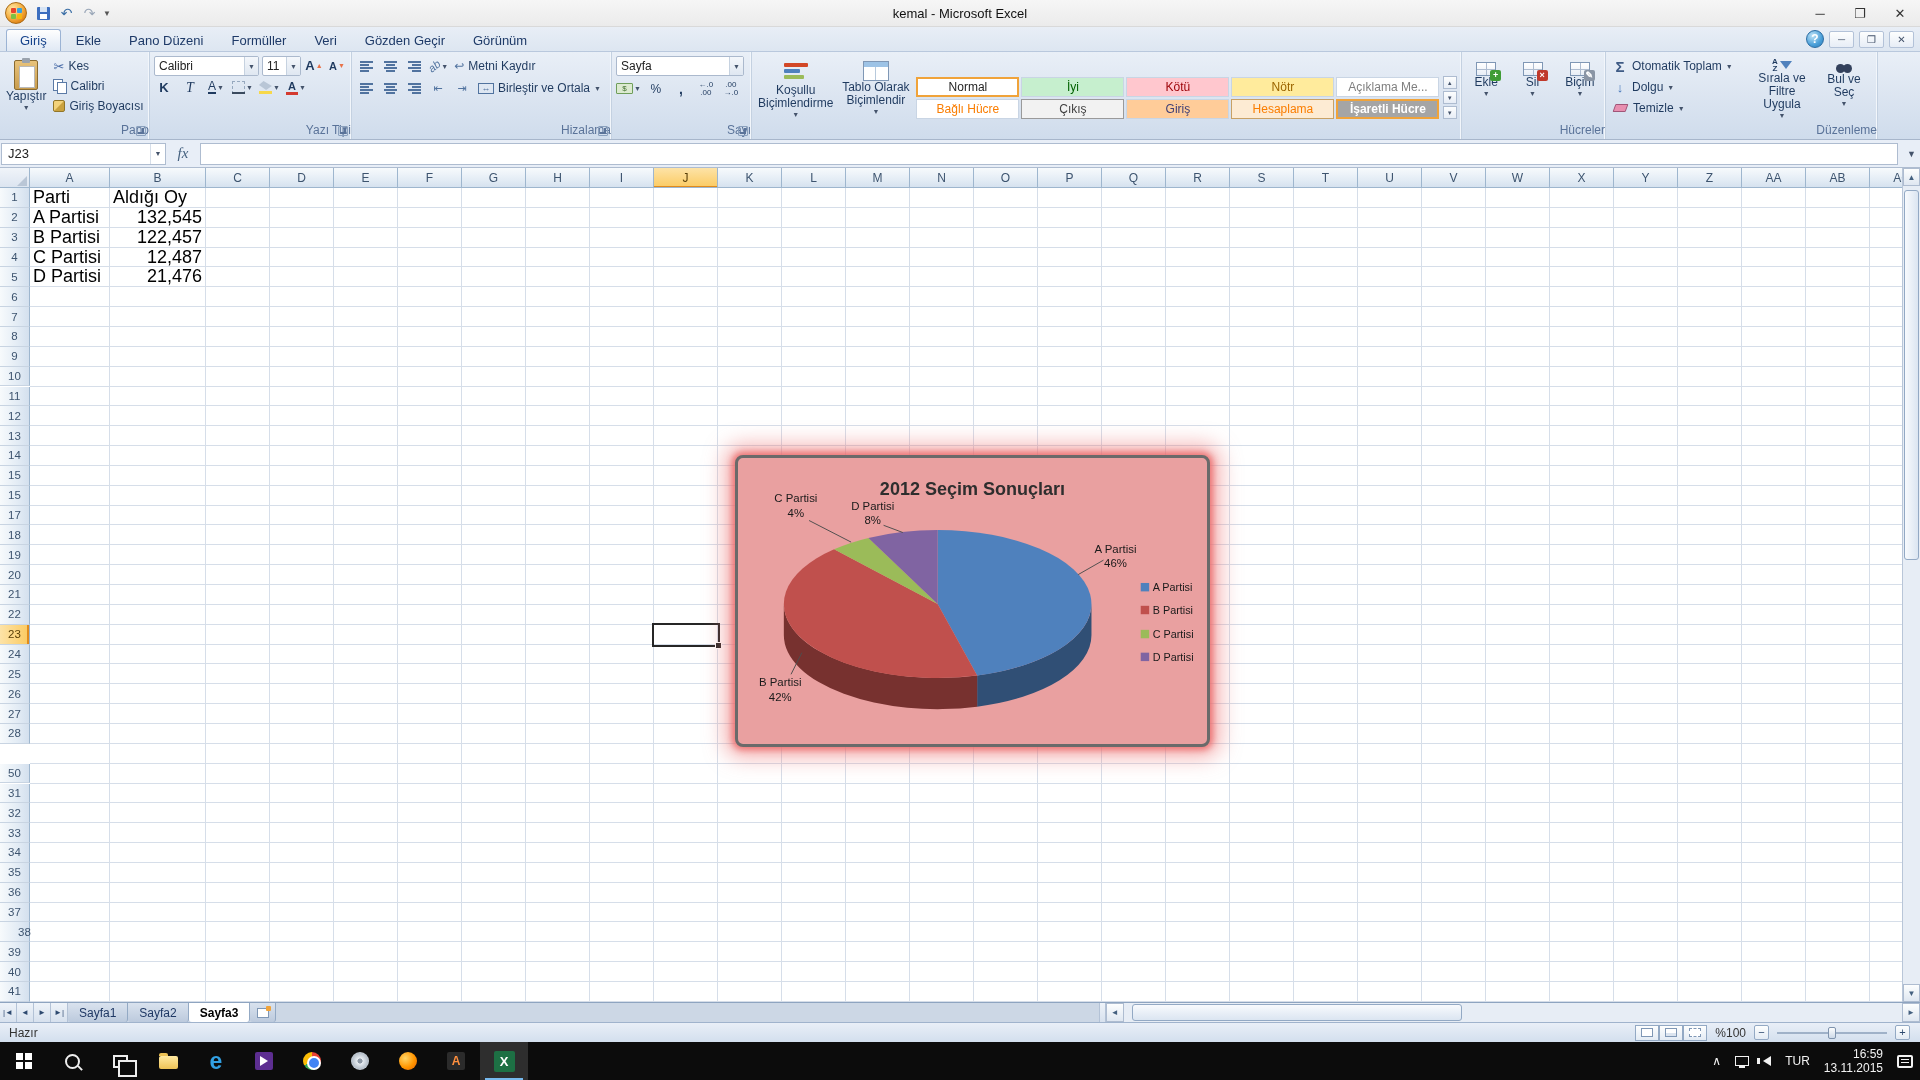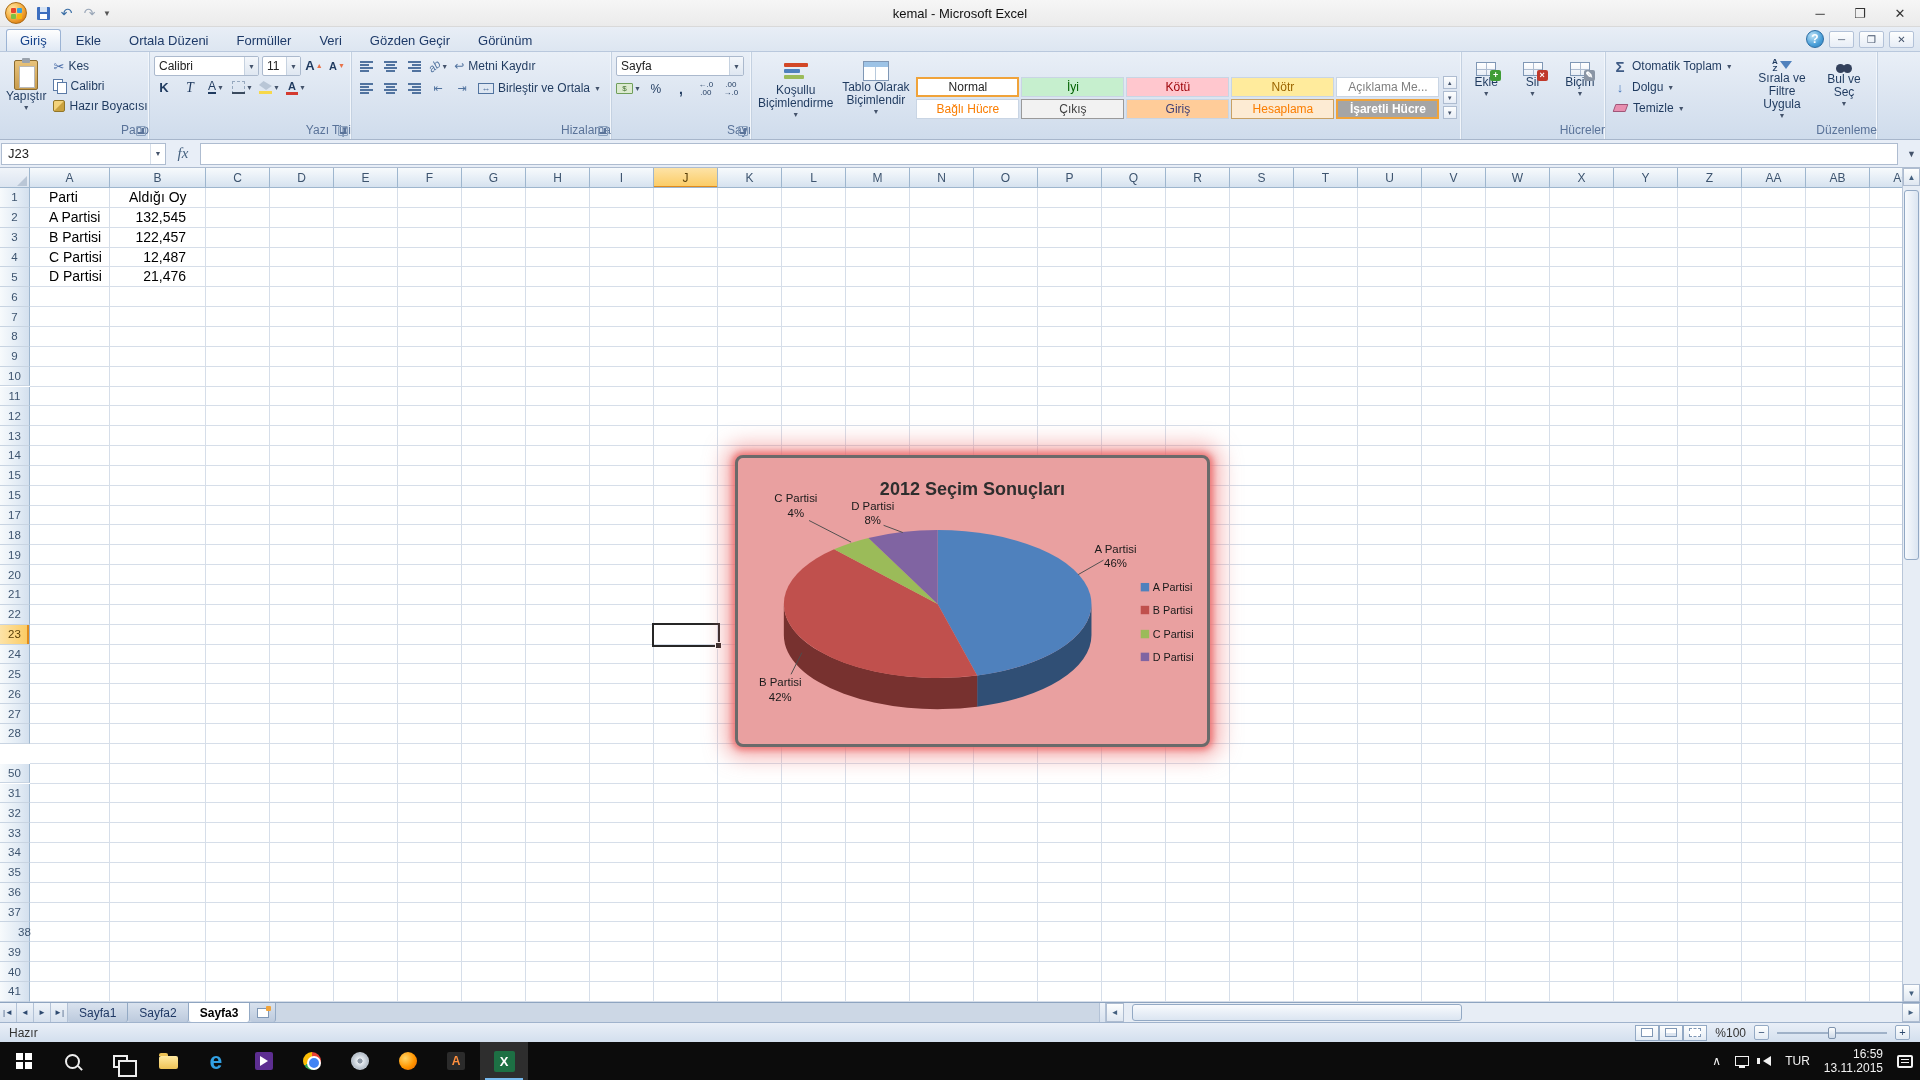--- a/index.html
+++ b/index.html
@@ -112,21 +112,21 @@
   #colhdrs{position:absolute;top:168px;left:0;width:1902px;height:20px;background:linear-gradient(#f3f7fb,#dde7f2);overflow:hidden;border-bottom:1px solid #9eb6ce;z-index:2}
   .corner{position:absolute;left:0;top:0;width:30px;height:20px;background:linear-gradient(#f0f4f9,#dbe4f0);border-right:1px solid #9eb6ce}
   .corner::after{content:'';position:absolute;right:2px;bottom:2px;border-left:10px solid transparent;border-bottom:10px solid #b9c6d6}
   .col-h{position:absolute;top:0;height:20px;background:linear-gradient(#f7fafc,#e3ecf5 60%,#d4e0ee);border-right:1px solid #9eb6ce;font-size:12px;color:#3d546f;display:flex;align-items:center;justify-content:center}
   .col-h.sel{background:linear-gradient(#fde3a7,#fbca60);box-shadow:inset 0 -2px 0 #e08b1c;color:#5a4008}
   #grid{position:absolute;top:188px;left:0;width:1902px;height:814px;background:#fff;overflow:hidden;z-index:1}
   .vline{position:absolute;top:0;bottom:0;width:1px;background:#d6dee9}
   .hline{position:absolute;left:30px;right:0;height:1px;background:#d6dee9}
   .row-h{position:absolute;left:0;width:30px;background:linear-gradient(to right,#f7fafc,#e3ecf5 60%,#d4e0ee);border-right:1px solid #9eb6ce;border-bottom:1px solid #c8d4e2;font-size:11.5px;color:#3d546f;display:flex;align-items:center;justify-content:center}
   .row-h.sel{background:linear-gradient(to right,#fde3a7,#fbca60);box-shadow:inset -2px 0 0 #e08b1c;color:#5a4008}
-  .cellv{position:absolute;font-size:14px;color:#000;line-height:19px;padding:0 19px;white-space:nowrap;overflow:hidden}
+  .cellv{position:absolute;font-size:18px;color:#000;line-height:19px;padding:0 3px;white-space:nowrap;overflow:hidden}
   .selbox{position:absolute;border:2px solid #262626}
   .selbox::after{content:'';position:absolute;right:-4px;bottom:-4px;width:5px;height:5px;background:#262626;border:1px solid #fff}
   #vscroll{position:absolute;top:168px;left:1902px;width:18px;height:834px;background:#e7edf5;border-left:1px solid #b9c6d8;display:flex;flex-direction:column;z-index:3}
   .scroll-btn{height:18px;display:flex;align-items:center;justify-content:center;font-size:8px;color:#44607f;background:linear-gradient(#fdfefe,#dfe7f1);border:1px solid #aebcd0}
   .vtrack{flex:1;position:relative}
   .vthumb{position:absolute;left:1px;right:1px;top:4px;height:370px;background:linear-gradient(to right,#f8fafd,#dbe5f1);border:1px solid #93a9c4;border-radius:3px}
   
   #tabbar{position:absolute;top:1002px;left:0;width:1920px;height:20px;background:#ccd7e5;border-top:1px solid #8ea4c0;display:flex;align-items:stretch;z-index:6}
   .tnav{width:17px;display:flex;align-items:center;justify-content:center;font-size:8px;color:#2e4a70;background:linear-gradient(#eef3f9,#d7e1ee);border-right:1px solid #b3c2d6}
   .stab{display:flex;align-items:center;padding:0 11px;font-size:12px;color:#1f3864;background:linear-gradient(#d9e2ee,#bccadd);border-right:1px solid #93a9c4;border-radius:0 0 3px 3px}
@@ -213,21 +213,21 @@
   <div class="wbtns">
     <div class="wbtn">─</div>
     <div class="wbtn">❐</div>
     <div class="wbtn">✕</div>
   </div>
 </div>
 
 <div id="tabrow">
   <div class="rtab active">Giriş</div>
   <div class="rtab">Ekle</div>
-  <div class="rtab">Ortala Düzeni</div>
+  <div class="rtab">Pano Düzeni</div>
   <div class="rtab">Formüller</div>
   <div class="rtab">Veri</div>
   <div class="rtab">Gözden Geçir</div>
   <div class="rtab">Görünüm</div>
   <div class="tabrow-right">
     <div class="helpbtn">?</div>
     <div class="wbtn-s">─</div>
     <div class="wbtn-s">❐</div>
     <div class="wbtn-s">✕</div>
   </div>
@@ -246,21 +246,21 @@
         <div class="srow">
             <span class="i-cut">✂</span>
             <span>Kes</span>
           </div>
         <div class="srow">
             <span class="i-copy"></span>
             <span>Calibri</span>
           </div>
         <div class="srow">
             <span class="i-paint"></span>
-            <span>Hazır Boyacısı</span>
+            <span>Giriş Boyacısı</span>
           </div>
       </div>
     </div>
     <div class="rlabel">
       <span>Pano</span>
       <span class="dlg"></span>
     </div>
   </div>
 
   <div class="rgroup" style="width:202px">

